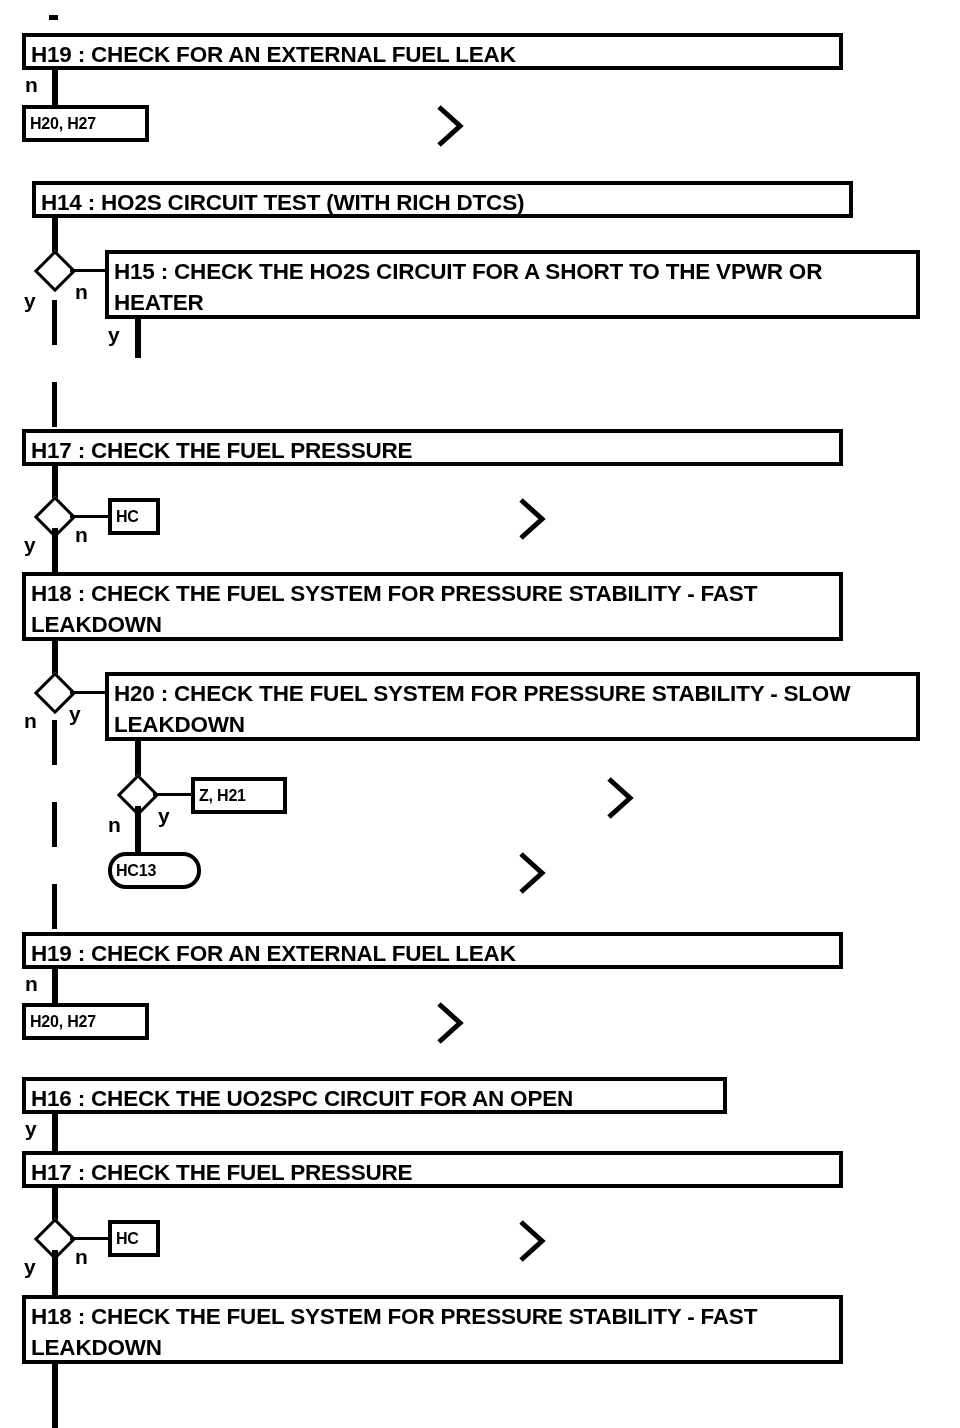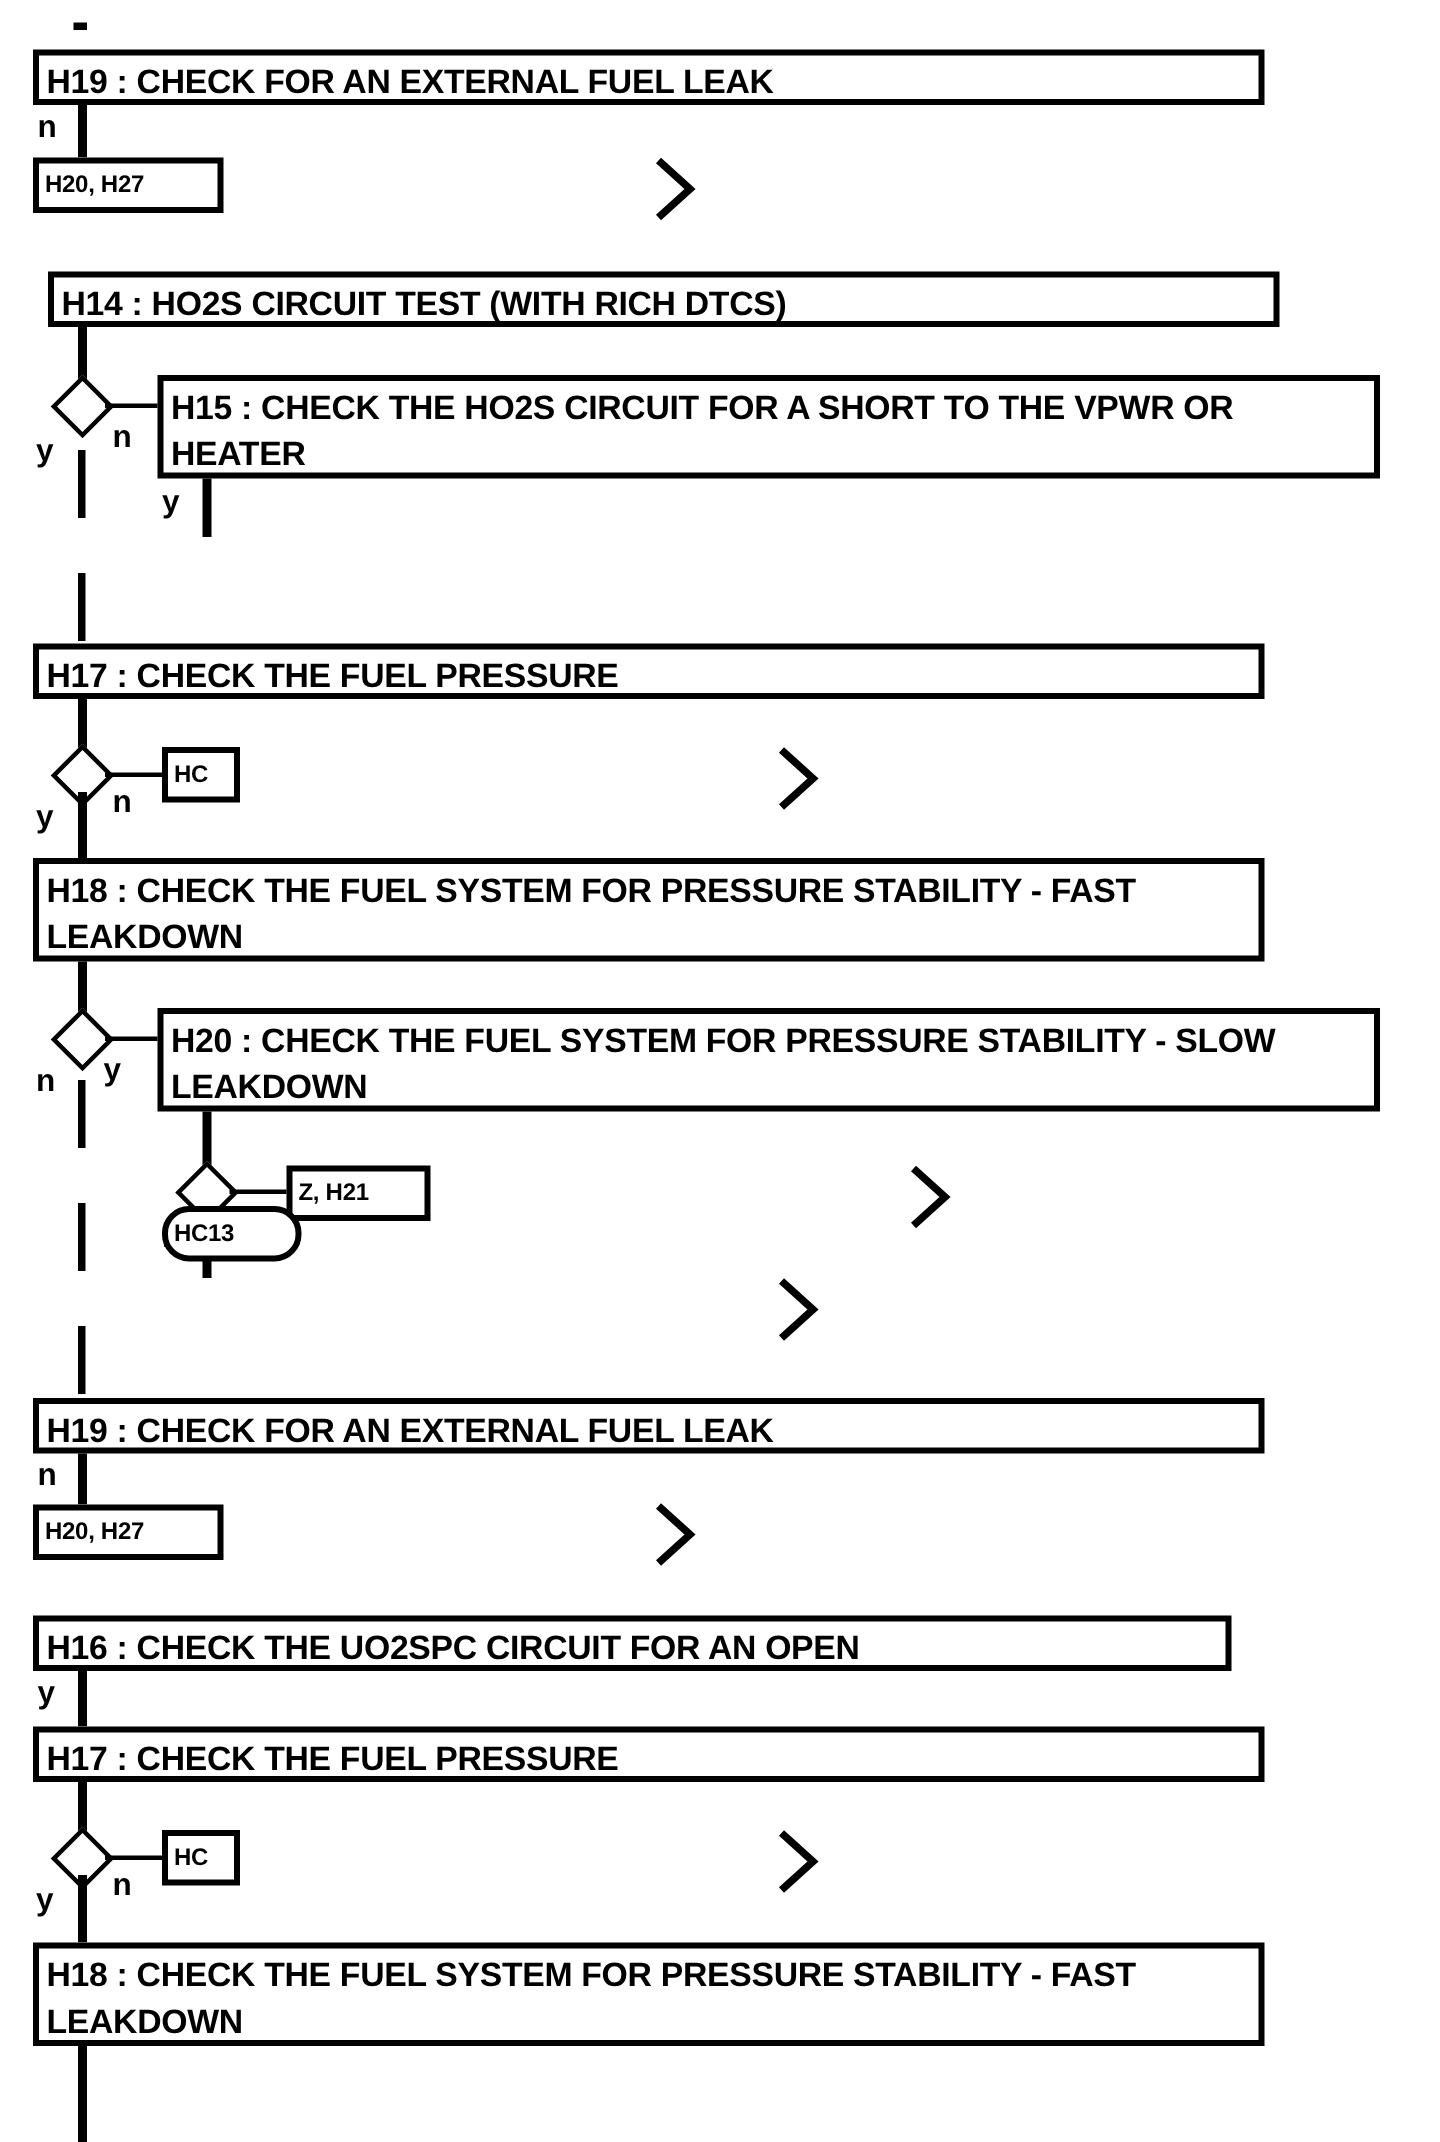--- a/index.html
+++ b/index.html
@@ -180,42 +180,42 @@
   <div class="term-box" style="left:191px; top:777px; width:96px; height:37px;">Z, H21</div>
 
   <div class="chevron" style="left:605px; top:775px;">
     <svg width="30" height="46" viewBox="0 0 30 46">
       <polyline points="4,4 25,23 4,42" fill="none" stroke="#000000" stroke-width="5"></polyline>
     </svg>
   </div>
 
   <div class="vline" style="left:135px; top:806px; width:6px; height:46px;"></div>
 
-  <div class="term-box" style="left:108px; top:804px; width:93px; height:37px;border-radius:18px;">HC13</div>
+  <div class="term-box" style="left:108px; top:852px; width:93px; height:37px;border-radius:18px;">HC13</div>
 
   <div class="chevron" style="left:517px; top:850px;">
     <svg width="30" height="46" viewBox="0 0 30 46">
       <polyline points="4,4 25,23 4,42" fill="none" stroke="#000000" stroke-width="5"></polyline>
     </svg>
   </div>
 
   <div class="node-box" style="left:22px; top:932px; width:821px; height:37px;">H19 : CHECK FOR AN EXTERNAL FUEL LEAK</div>
 
   <div class="vline" style="left:52px; top:969px; width:6px; height:34px;"></div>
   <div class="branch-label" style="left:25px; top:973px;">n</div>
 
   <div class="term-box" style="left:22px; top:1003px; width:127px; height:37px;">H20, H27</div>
 
   <div class="chevron" style="left:435px; top:1000px;">
     <svg width="30" height="46" viewBox="0 0 30 46">
       <polyline points="4,4 25,23 4,42" fill="none" stroke="#000000" stroke-width="5"></polyline>
     </svg>
   </div>
 
-  <div class="node-box" style="left:22px; top:1077px; width:799px; height:37px;">H16 : CHECK THE UO2SPC CIRCUIT FOR AN OPEN</div>
+  <div class="node-box" style="left:22px; top:1077px; width:705px; height:37px;">H16 : CHECK THE UO2SPC CIRCUIT FOR AN OPEN</div>
 
   <div class="vline" style="left:52px; top:1114px; width:6px; height:37px;"></div>
   <div class="branch-label" style="left:25px; top:1118px;">y</div>
 
   <div class="node-box" style="left:22px; top:1151px; width:821px; height:37px;">H17 : CHECK THE FUEL PRESSURE</div>
 
   <div class="vline" style="left:52px; top:1188px; width:6px; height:38px;"></div>
 
   <div class="diamond" style="left:40px; top:1224px;"></div>
 

